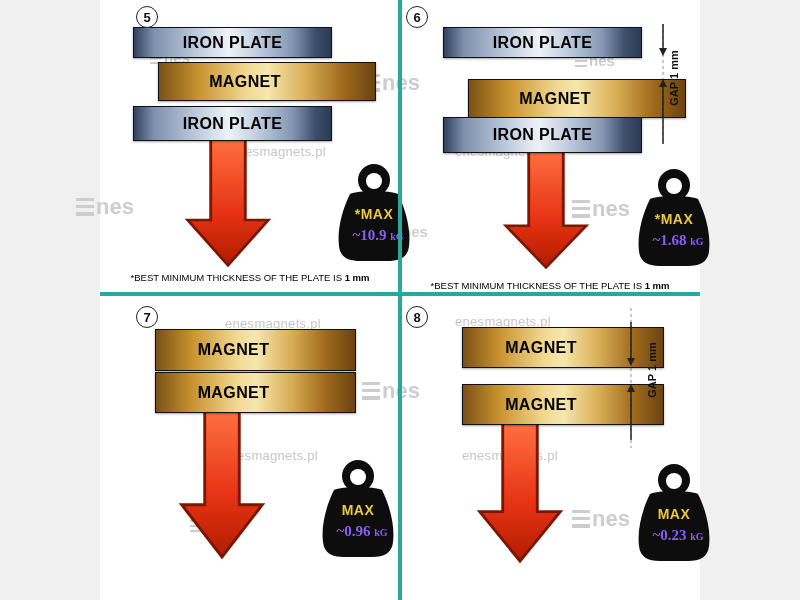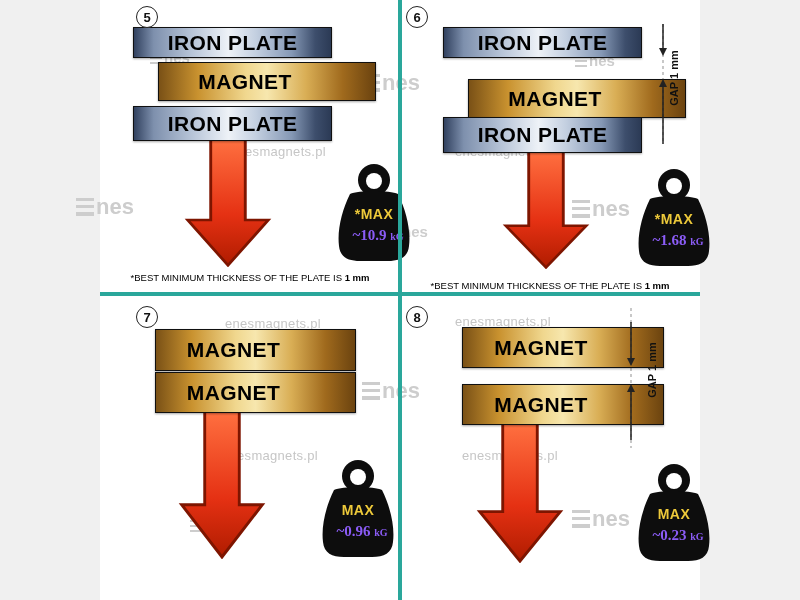--- a/index.html
+++ b/index.html
@@ -10,21 +10,21 @@
   .divider-v { position:absolute; left:398px; top:0; width:4px; height:600px; background:#2aa79b; z-index:5; }
   .divider-h { position:absolute; left:100px; top:292px; width:600px; height:4px; background:#2aa79b; z-index:5; }
 
   .panel { position:absolute; z-index:2; }
 
   .num { position:absolute; width:20px; height:20px; border:1.5px solid #222; border-radius:50%;
          display:flex; align-items:center; justify-content:center; font-size:13px; font-weight:600;
          background:#fff; color:#111; z-index:4; }
 
   .layer { position:absolute; border:1px solid #101010; display:flex; align-items:center; justify-content:center;
-           font-weight:bold; font-size:21px; letter-spacing:0.4px; color:#000; z-index:3;
+           font-weight:bold; font-size:16px; letter-spacing:0.4px; color:#000; z-index:3;
            box-shadow:0 1px 2px rgba(0,0,0,0.35); }
   .iron { background:linear-gradient(90deg,#31415f 0%,#7e90ad 10%,#b9c6d9 30%,#eef2f7 48%,#c3cfe0 62%,#8598b5 80%,#3d4e6c 92%,#2b3a55 100%); }
   .magnet { background:linear-gradient(90deg,#7a5116 0%,#c9922f 18%,#f0d78e 40%,#f7e7ae 50%,#d9ae55 68%,#a06a1d 85%,#6b430f 100%); }
   .shift-left { padding-right:44px; }
 
   .arrow { position:absolute; z-index:2; }
 
   .weight { position:absolute; width:80px; height:102px; z-index:4;margin-left:36px; }
   .weight svg { position:absolute; left:0; top:0; }
   .wlabel { position:absolute; left:0; right:0; top:46px; text-align:center; color:#edc93a; font-weight:bold; font-size:14px; letter-spacing:0.5px; }

